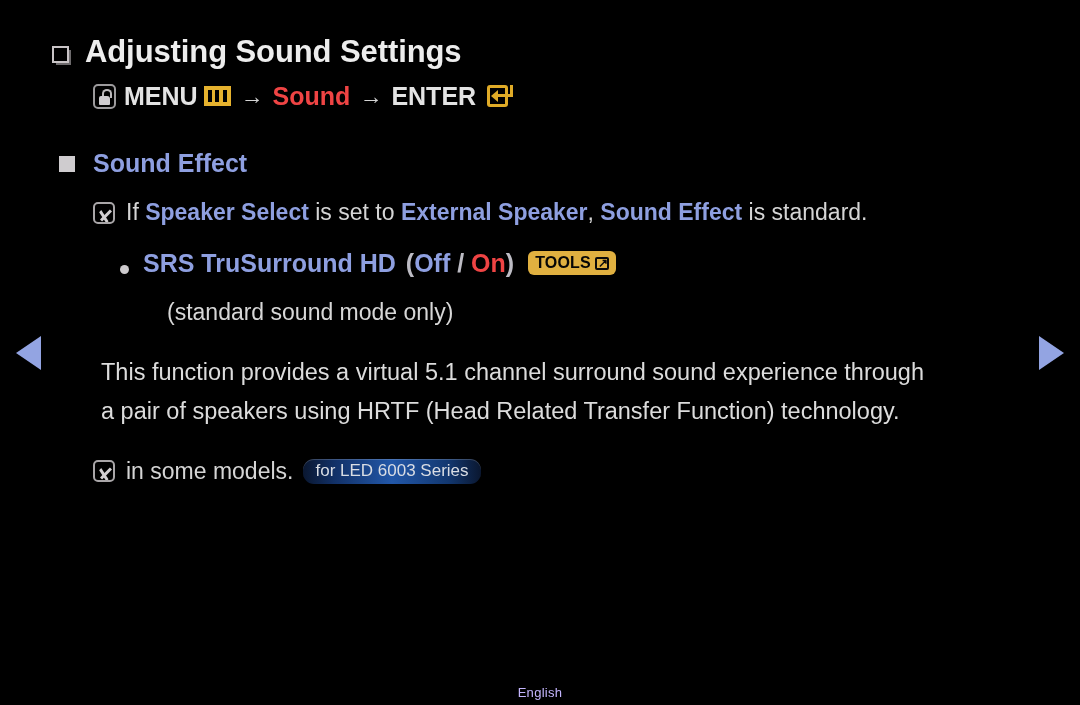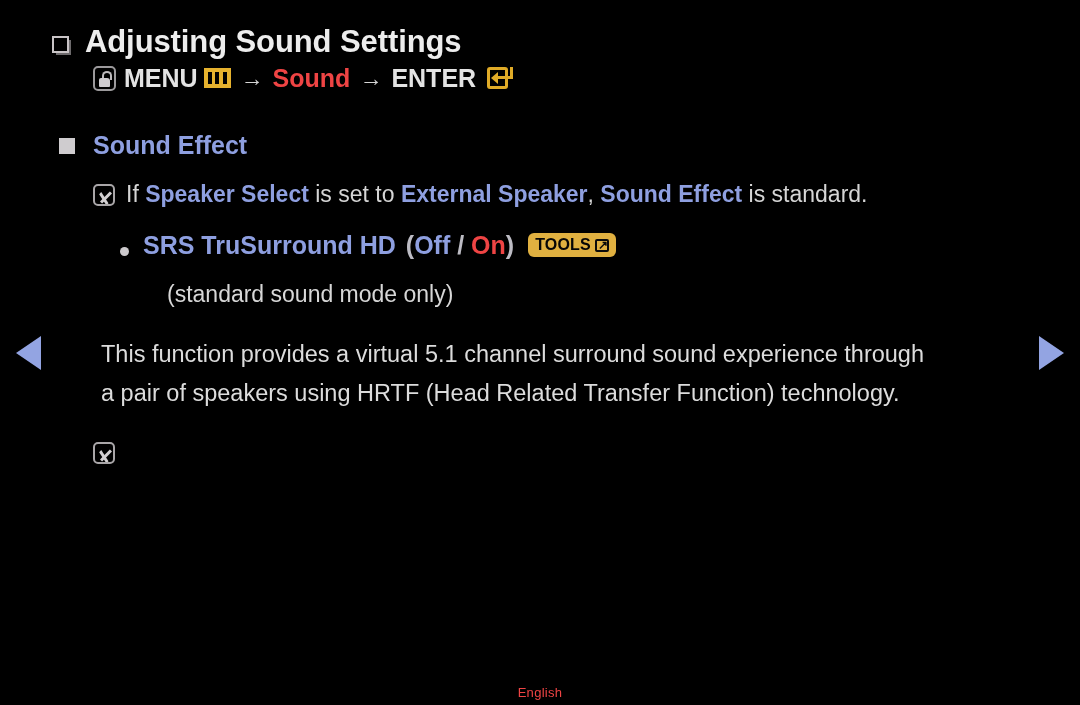--- a/index.html
+++ b/index.html
@@ -38,21 +38,21 @@
   .nav-next {
     right: 16px;
     border-top: 17px solid transparent;
     border-bottom: 17px solid transparent;
     border-left: 25px solid #93a4e2;
   }
 
   
   .content {
     position: absolute;
-    left: 0; top: 6px;
+    left: 0; top: 16px;
     width: 1080px;
     padding: 8px 40px 0 52px;
   }
 
   
   .h1-row {
     display: flex;
     align-items: flex-start;
     gap: 16px;
     margin-top: 8px;
@@ -71,21 +71,21 @@
     color: #ededed;
     letter-spacing: -0.1px;
     line-height: 40px;
   }
 
   
   .path-row {
     display: flex;
     align-items: center;
     gap: 8px;
-    margin-top: 1px;
+    margin-top: 9px;
     margin-left: 41px;
     font-size: 25px;
     font-weight: bold;
     line-height: 30px;
     color: #e3e3e3;
     white-space: nowrap;
   }
   .path-arrow {
     font-weight: normal;
     font-size: 23px;
@@ -351,21 +351,21 @@
     box-shadow: inset 0 1px 0 rgba(255,255,255,0.18);
   }
 
   
   .footer {
     position: absolute;
     left: 0; right: 0;
     top: 685px;
     text-align: center;
     font-size: 13px;
-    color: #ef4444;
+    color: #c4b5fd;
     letter-spacing: 0.3px;
   }
 </style>
 </head>
 <body>
 
 <div class="page">
 
   <div class="nav-arrow nav-prev"></div>
 
@@ -429,20 +429,24 @@
     <div class="para">(standard sound mode only)</div>
 
     <div class="para-block">
       <div>This function provides a virtual 5.1 channel surround sound experience through</div>
       <div>a pair of speakers using HRTF (Head Related Transfer Function) technology.</div>
     </div>
 
     <div class="note-row" style="margin-top:24px;">
       <div class="icon-note"></div>
       <div>
+        <div class="note-sub">
+          <span>in some models.</span>
+          <span class="badge-series">for LED 6003 Series</span>
+        </div>
       </div>
     </div>
 
   </div>
 
   <div class="footer">English</div>
 
 </div>
 
 </body></html>

